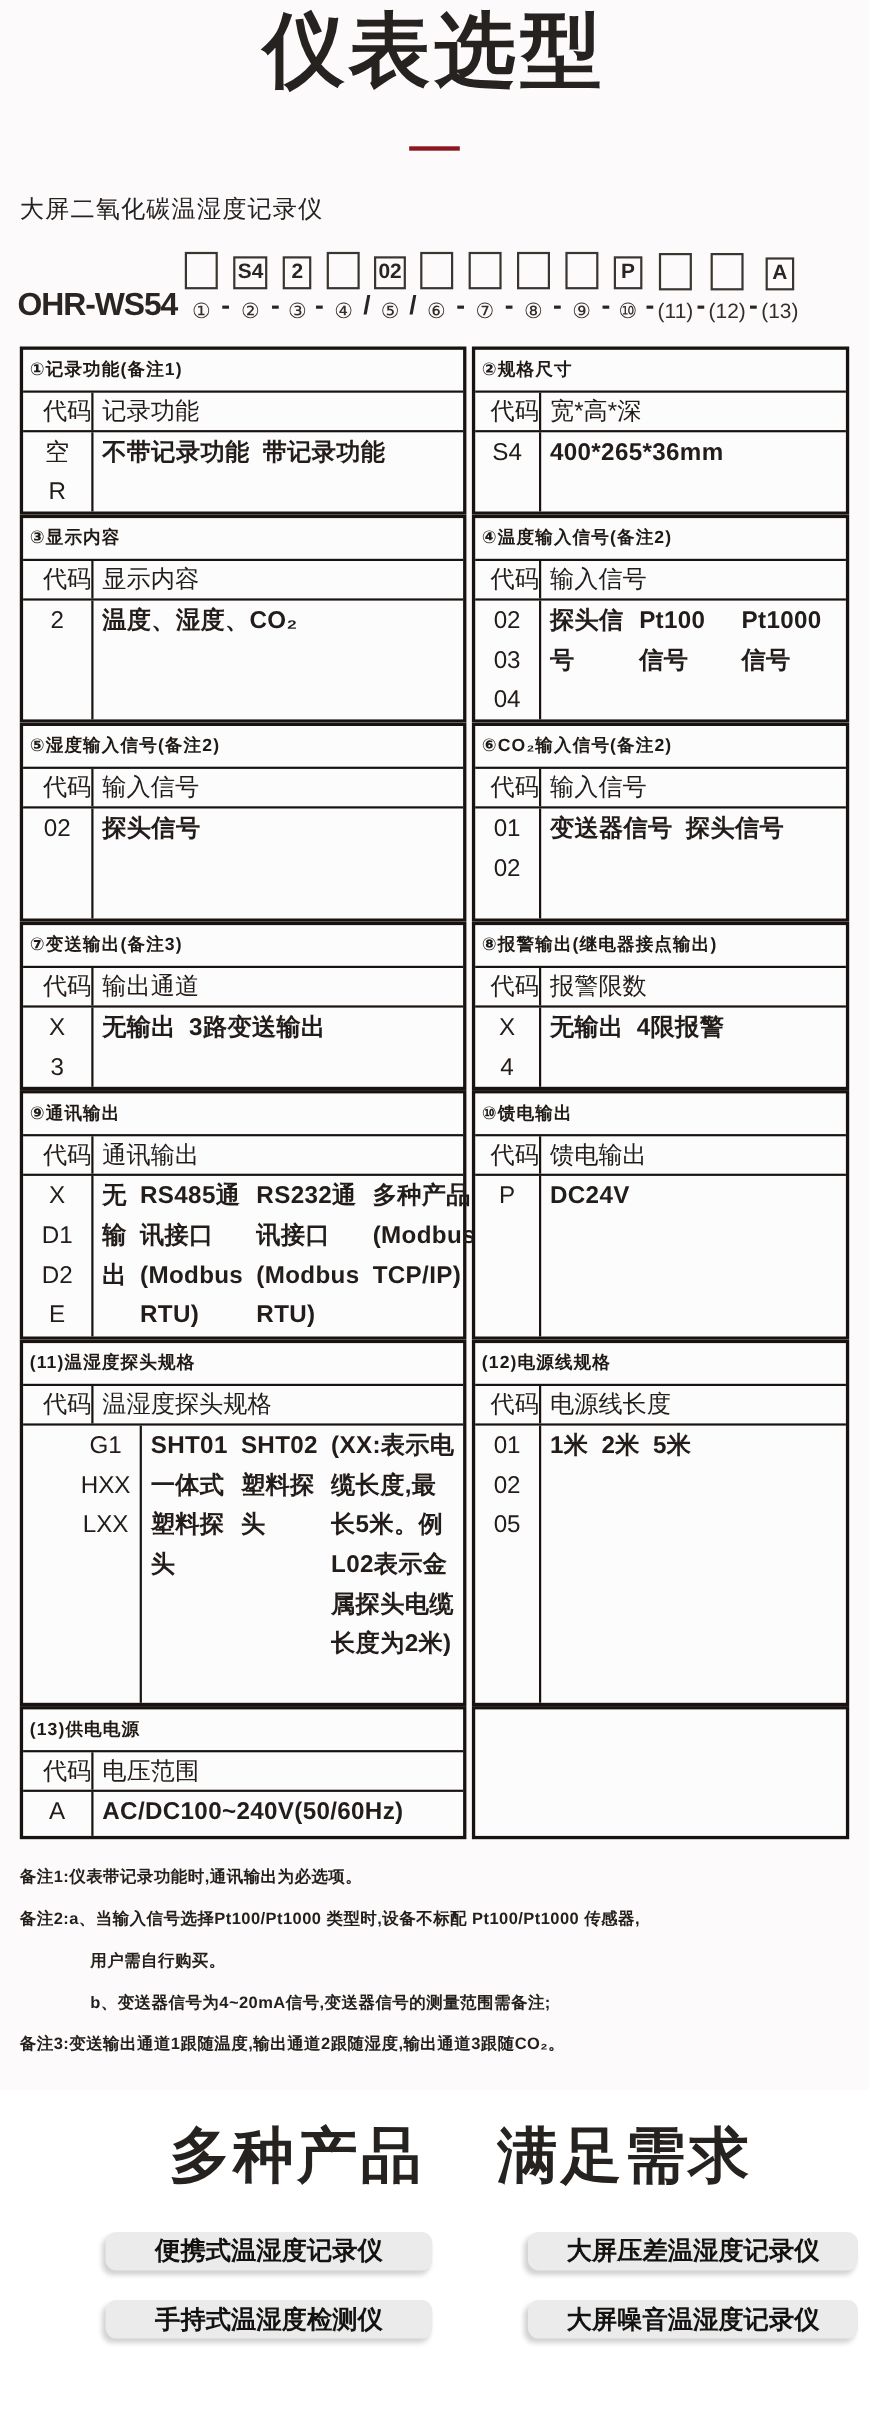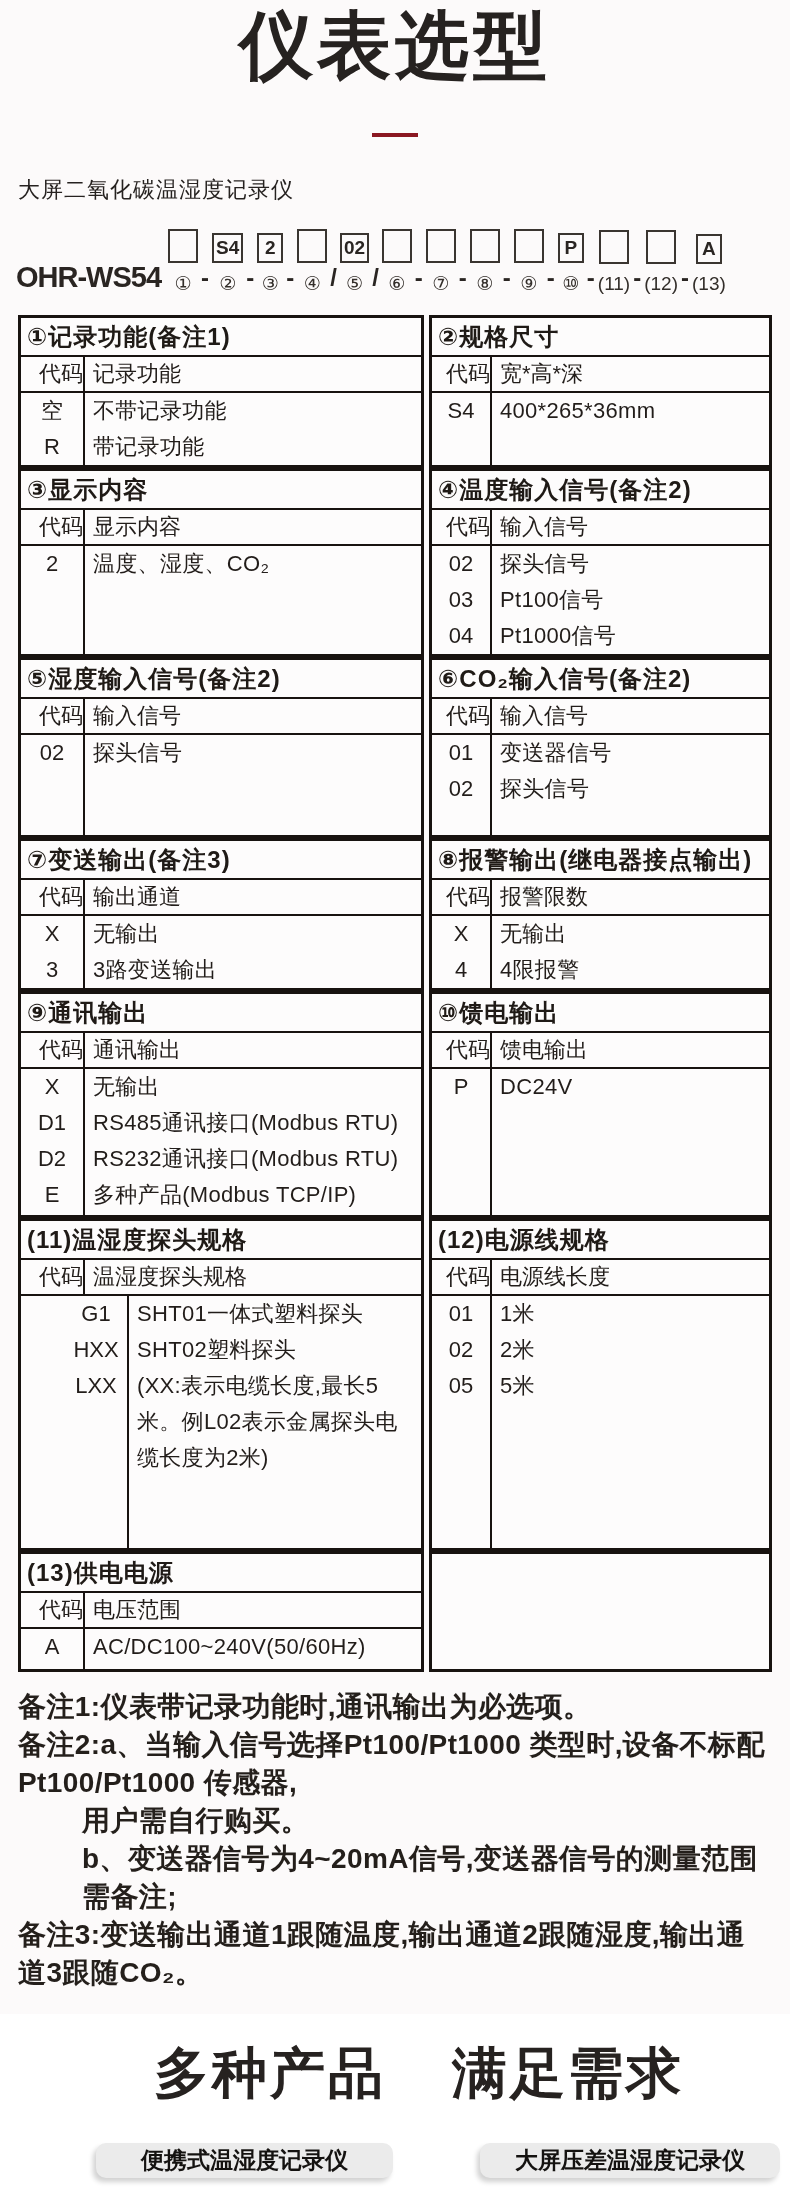--- a/index.html
+++ b/index.html
@@ -29,39 +29,39 @@
   .slot-sep{font-size:24px;font-weight:700;line-height:34px;color:#2a2522;}
   .slot-num{margin-top:9px;font-size:19px;color:#332e2a;white-space:nowrap;}
 
   
   .spec-table{
     display:grid;grid-template-columns:406px 343px;column-gap:5px;row-gap:0;
     margin:20px 18px 0 18px;
   }
   .sec{box-sizing:border-box;border:3px solid #181310;background:#fdfcfc;display:flex;flex-direction:column;}
   .sec-title{
-    font-size:24px;font-weight:700;color:#1f1a16;letter-spacing:1px;
+    font-size:16px;font-weight:700;color:#1f1a16;letter-spacing:1px;
     padding:4px 6px 3px 6px;border-bottom:2px solid #181310;line-height:30px;white-space:nowrap;
   }
   .sec-colhead{display:flex;border-bottom:2px solid #181310;font-size:22px;line-height:34px;}
   .sec-colhead .code-h{width:62px;text-align:right;border-right:2px solid #181310;flex:none;}
   .sec.right .sec-colhead .code-h{width:58px;}
   .sec-colhead .desc-h{flex:1;padding-left:8px;}
   .sec-body{display:flex;flex:1;}
   .sec-body .codes{width:62px;flex:none;border-right:2px solid #181310;display:flex;flex-direction:column;}
   .sec.right .sec-body .codes{width:58px;}
-  .sec-body .descs{flex:1;display:flex;flex-direction:column;}
+  .sec-body .descs{flex:1;display:flex;flex-direction:row;font-weight:bold;}
   .code-line,.desc-line{font-size:22px;line-height:36px;}
   .code-line{text-align:center;}
   .desc-line{padding-left:8px;padding-right:4px;letter-spacing:0.3px;}
   .empty-sec{background:#fdfcfc;}
 
   
   .notes{margin:16px 18px 0 18px;}
-  .note-line{font-size:28px;font-weight:700;color:#241f1b;line-height:38px;letter-spacing:0.4px;}
+  .note-line{font-size:15px;font-weight:700;color:#241f1b;line-height:38px;letter-spacing:0.4px;}
   .note-line.indent{padding-left:64px;}
 
   
   .bottom-section{background:#ffffff;margin-left:48px;}
   .products-heading{
     display:flex;justify-content:center;gap:66px;
     font-size:55px;font-weight:900;color:#262220;letter-spacing:3px;
     padding-top:24px;line-height:1.3;
   }
   .products-grid{

